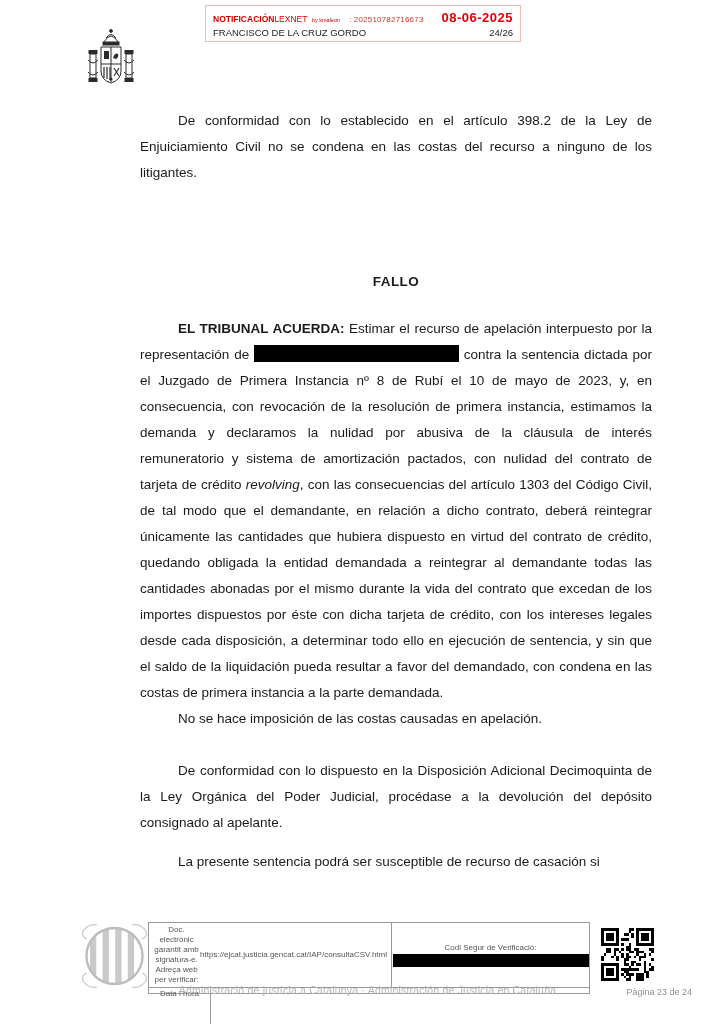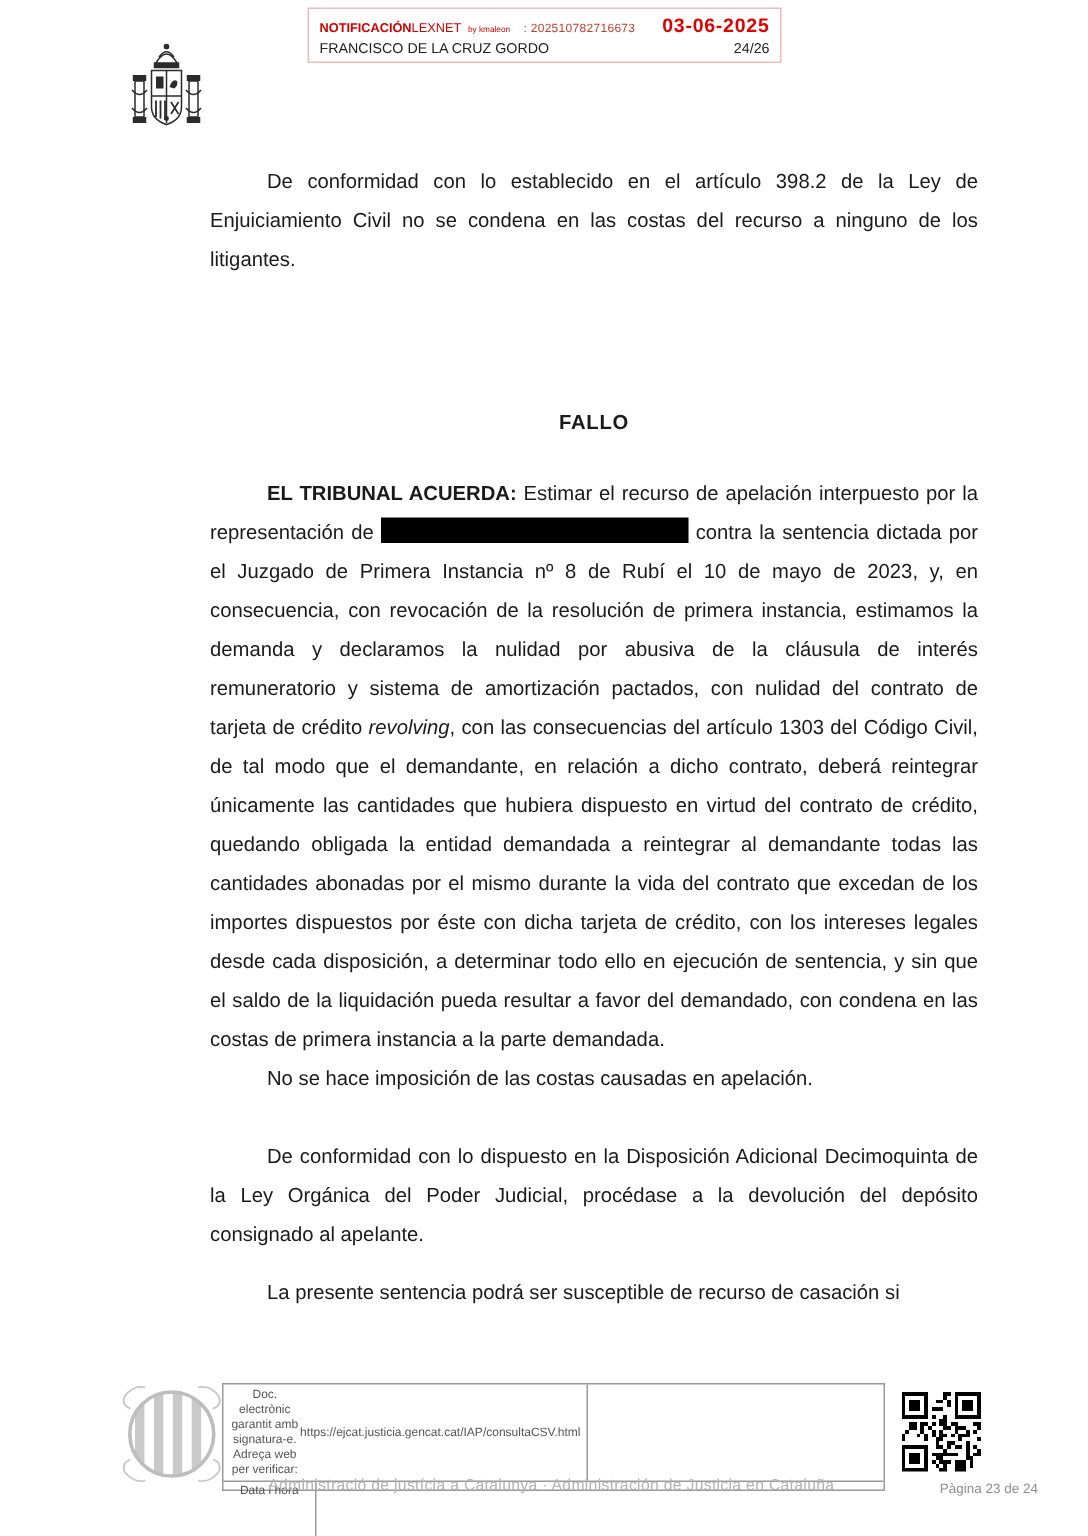--- a/index.html
+++ b/index.html
@@ -114,21 +114,21 @@
       <rect x="40.5" y="22" width="9" height="4" fill="#2b2b2b" stroke="none"></rect>
       <rect x="40.5" y="50" width="9" height="4" fill="#2b2b2b" stroke="none"></rect>
       <path d="M40 32 q5 6 10 0 M40 44 q5 6 10 0"></path>
     </g>
   </svg>
 </div>
 
 <div class="abs notif-box">
   <div class="notif-row1">
     <span class="notif-left"><span class="notif-label">NOTIFICACIÓN</span><span class="notif-lexnet">LEXNET</span> <span class="notif-by">by kmaleon</span>&nbsp;&nbsp;<span class="notif-num">: 202510782716673</span></span>
-    <span class="notif-date">03-06-2025</span>
+    <span class="notif-date">08-06-2025</span>
   </div>
   <div class="notif-row2">
     <span class="notif-name">FRANCISCO DE LA CRUZ GORDO</span>
     <span class="notif-pages">24/26</span>
   </div>
 </div>
 
 <p class="abs para indent" style="top:108px">De conformidad con lo establecido en el artículo 398.2 de la Ley de Enjuiciamiento Civil no se condena en las costas del recurso a ninguno de los litigantes.</p>
 
 <h2 class="abs fallo" style="top:274px">FALLO</h2>
@@ -163,20 +163,24 @@
     </g>
     <circle cx="35.5" cy="37" r="28" fill="none" stroke="#bdbdbd" stroke-width="2.4"></circle>
   </svg>
 </div>
 
 <div class="abs f-table">
   <div class="f-row1">
     <div class="f-cell-verify">
       <span>Doc. electrònic garantit amb signatura-e. Adreça web per verificar:</span>
       <span>https://ejcat.justicia.gencat.cat/IAP/consultaCSV.html</span>
+    </div>
+    <div class="f-cell-csv">
+      <span>Codi Segur de Verificació:</span>
+      <span class="csv-bar"></span>
     </div>
   </div>
   <div class="f-row2">
     <div class="f-cell-date">
       <span>Data i hora</span>
       <span>28/05/2025</span>
       <span>19:00</span>
     </div>
   </div>
 </div>

